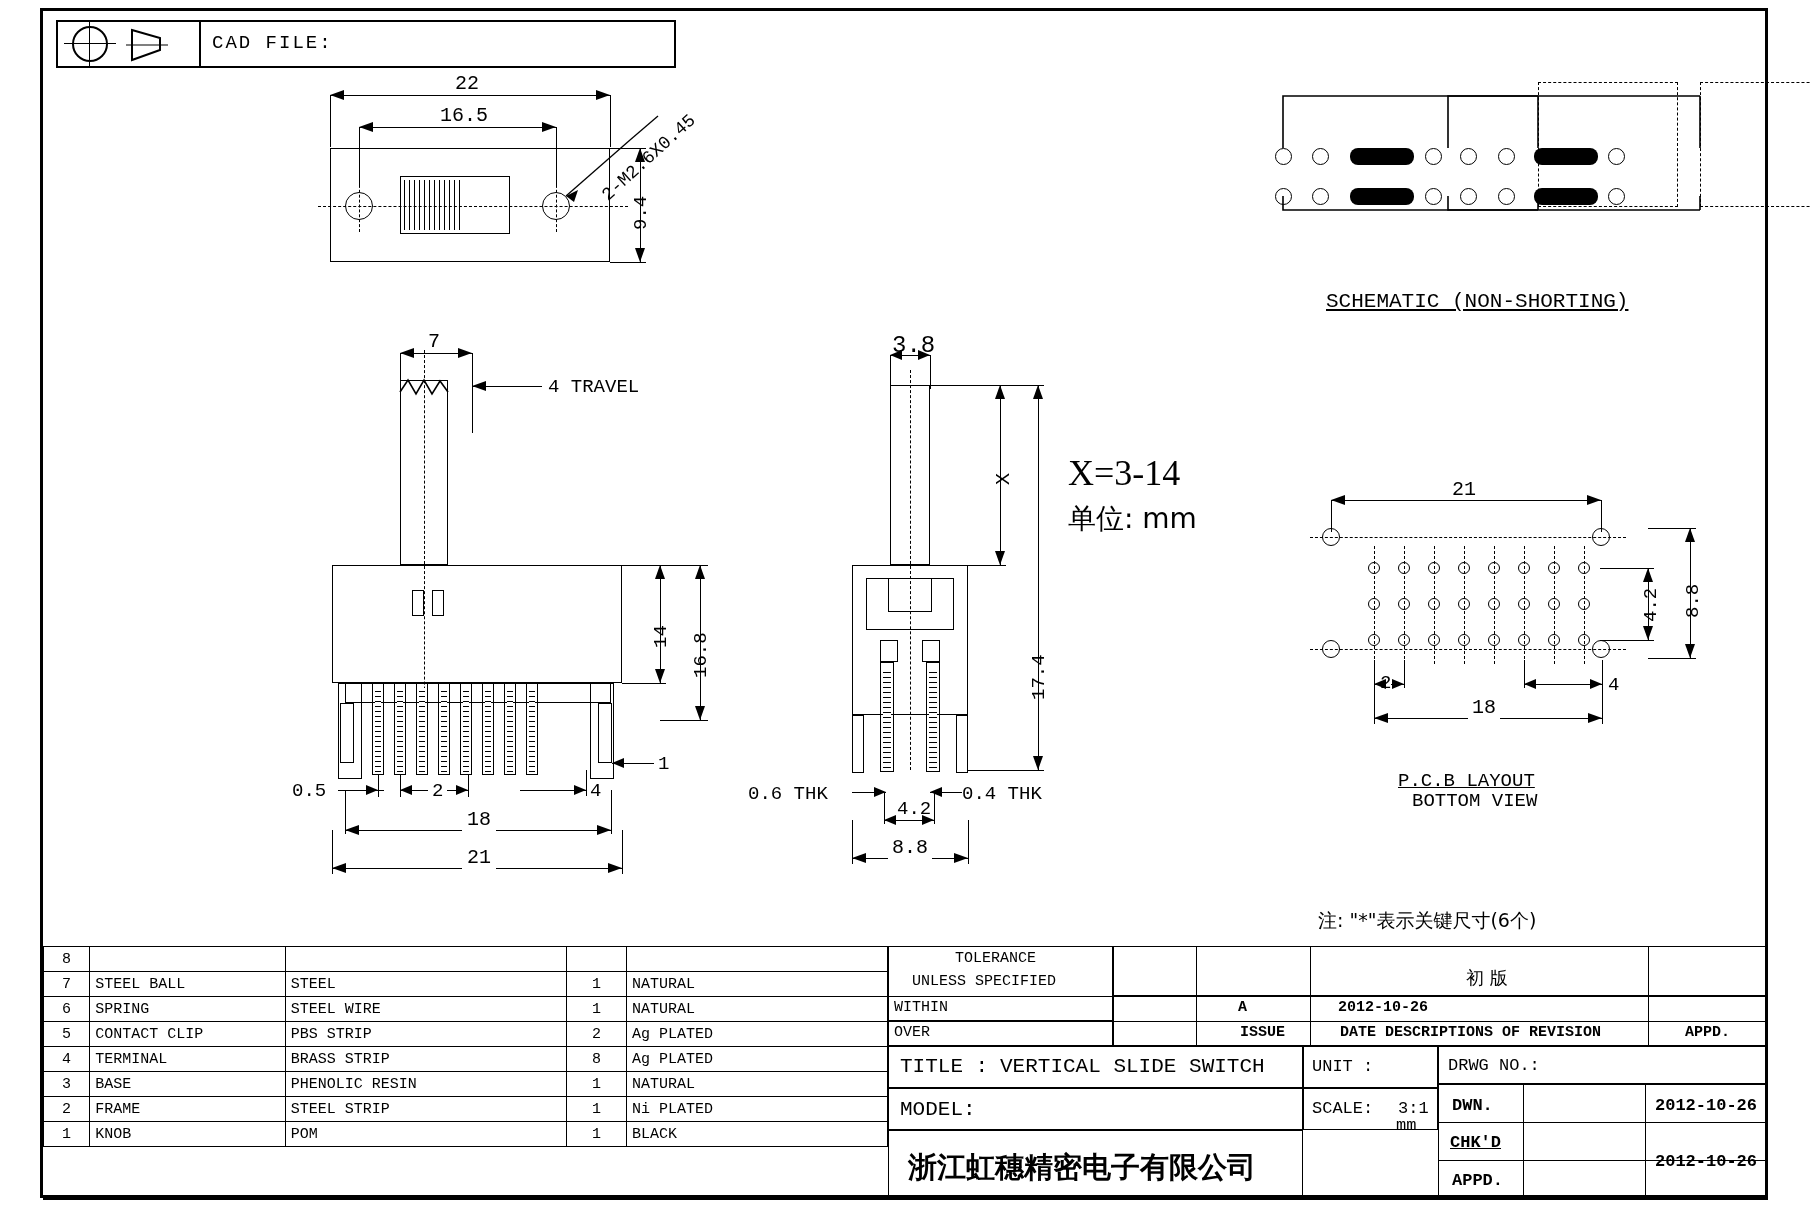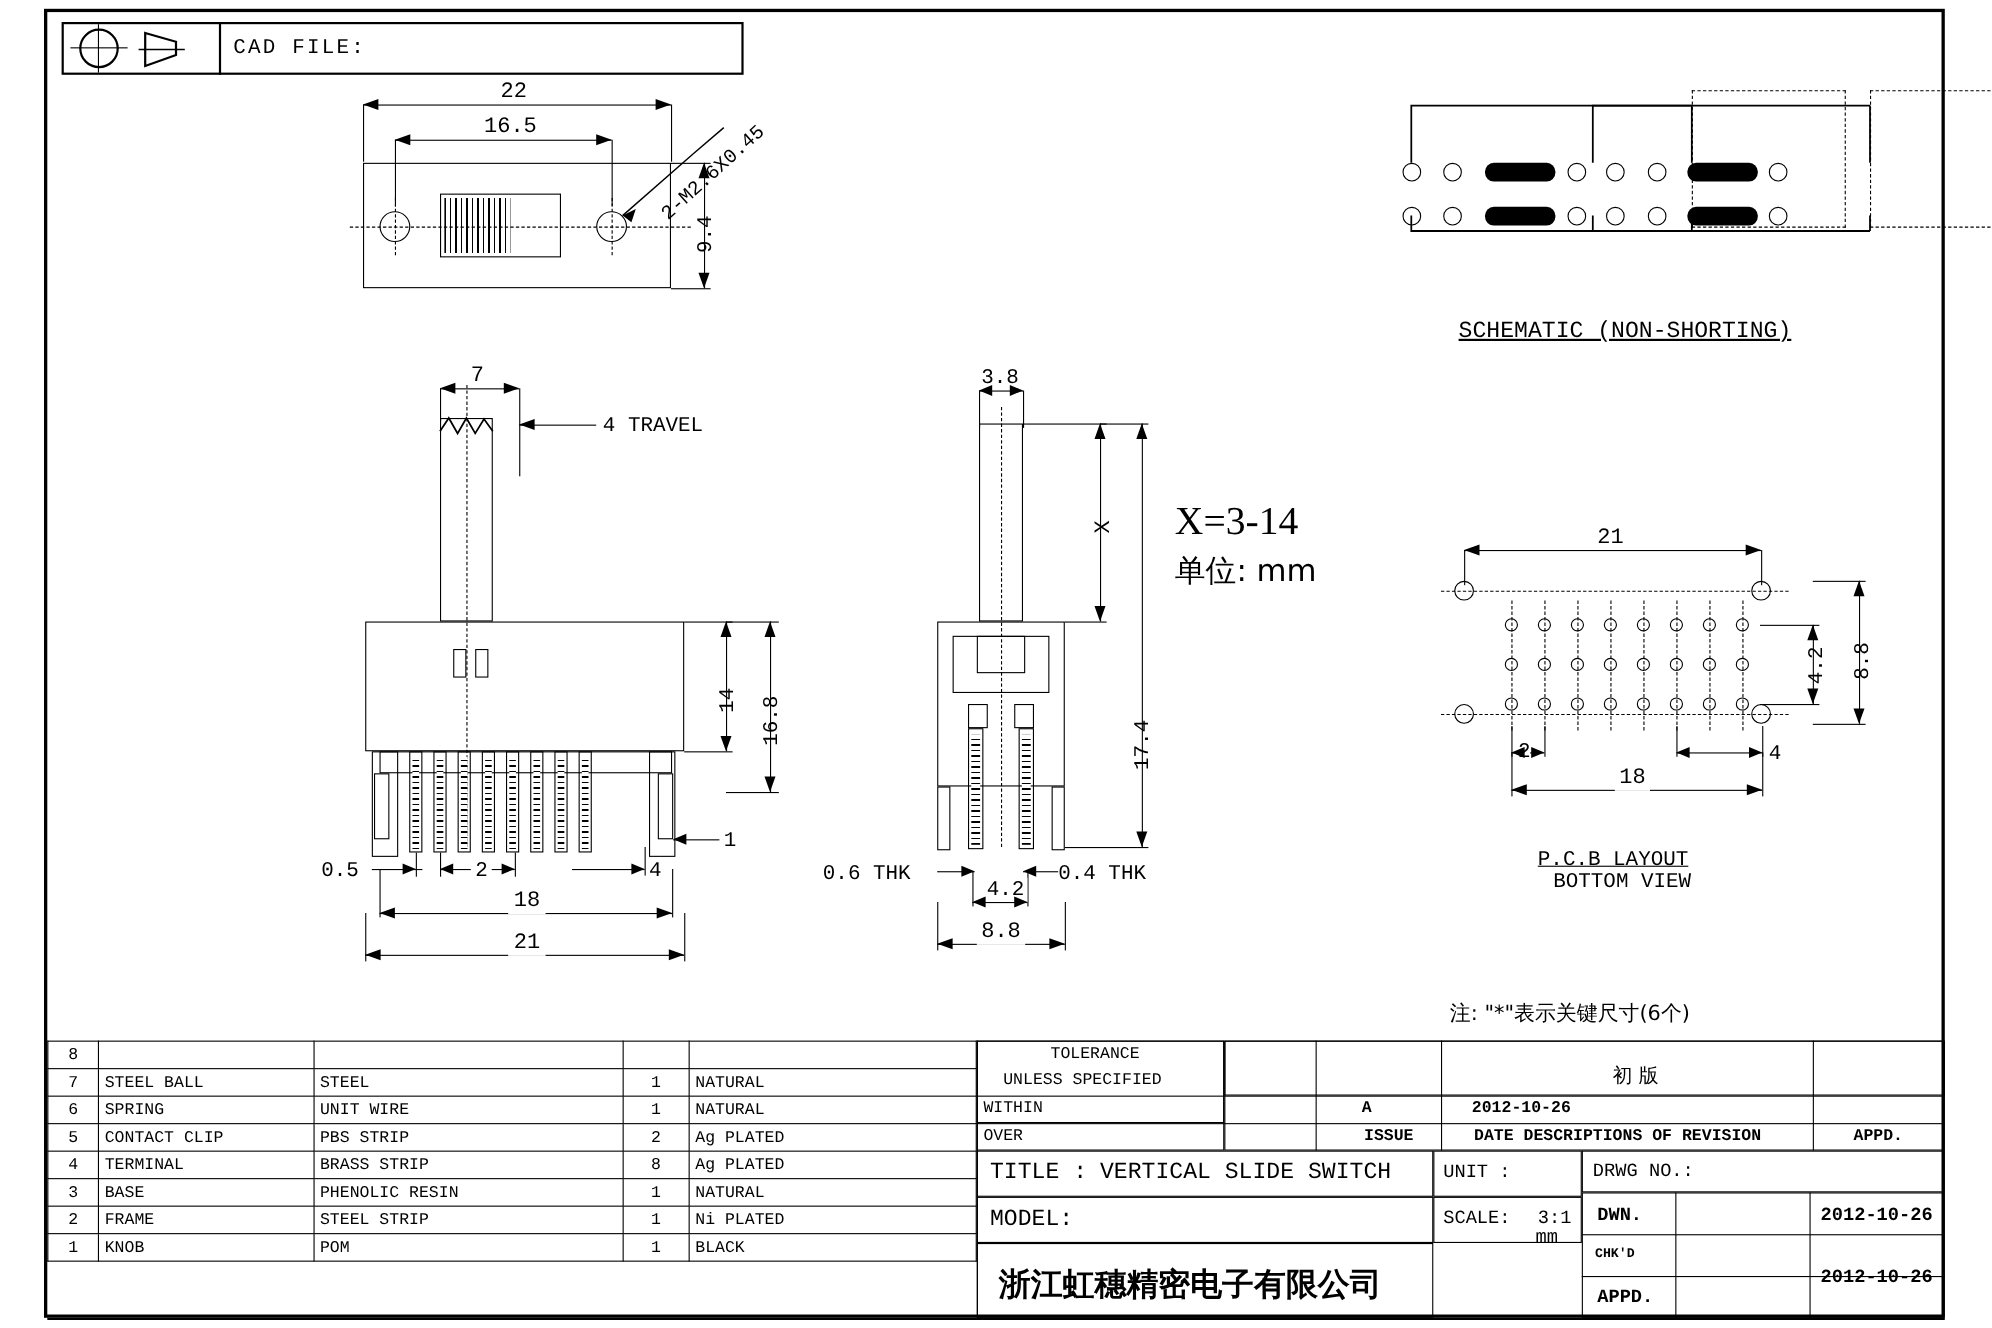--- a/index.html
+++ b/index.html
@@ -307,21 +307,21 @@
   <div class="hatch-v" style="left:883px; top:668px; width:8px; height:100px;"></div>
   <div class="box" style="left:926px; top:662px; width:14px; height:110px;"></div>
   <div class="hatch-v" style="left:929px; top:668px; width:8px; height:100px;"></div>
 
   <div class="box" style="left:852px; top:715px; width:12px; height:58px;"></div>
   <div class="box" style="left:956px; top:715px; width:12px; height:58px;"></div>
 
   <div class="hline" style="left:890px; top:355px; width:40px;"></div>
   <div class="vline-thin" style="left:890px; top:355px; height:34px;"></div>
   <div class="vline-thin" style="left:930px; top:355px; height:34px;"></div>
-  <div class="lbl" style="left:892px; top:332px; font-size:19px;">3.8</div>
+  <div class="lbl" style="left:892px; top:332px; font-size:24px;">3.8</div>
 
   <div class="vline" style="left:1000px; top:385px; height:180px;"></div>
   <div class="hline-thin" style="left:930px; top:385px; width:76px;"></div>
   <div class="hline-thin" style="left:968px; top:565px; width:38px;"></div>
   <div class="lbl" style="left:992px; top:485px; transform:rotate(-90deg); transform-origin:left top; font-size:20px;">X</div>
 
   <div class="vline" style="left:1038px; top:385px; height:385px;"></div>
   <div class="hline-thin" style="left:1000px; top:385px; width:44px;"></div>
   <div class="hline-thin" style="left:968px; top:770px; width:76px;"></div>
   <div class="lbl" style="left:1028px; top:700px; transform:rotate(-90deg); transform-origin:left top; font-size:19px;">17.4</div>
@@ -501,21 +501,21 @@
       <tr>
         <td class="c">7</td>
         <td>STEEL BALL</td>
         <td>STEEL</td>
         <td class="c">1</td>
         <td>NATURAL</td>
       </tr>
       <tr>
         <td class="c">6</td>
         <td>SPRING</td>
-        <td>UNIT WIRE</td>
+        <td>STEEL WIRE</td>
         <td class="c">1</td>
         <td>NATURAL</td>
       </tr>
       <tr>
         <td class="c">5</td>
         <td>CONTACT CLIP</td>
         <td>PBS STRIP</td>
         <td class="c">2</td>
         <td>Ag PLATED</td>
       </tr>
@@ -592,21 +592,21 @@
 
   <div class="box" style="left:1438px; top:1046px; width:330px; height:38px; border-width:1.5px;"></div>
   <div class="lbl" style="left:1448px; top:1056px; font-size:17px;">DRWG NO.:</div>
 
   <div class="box" style="left:1438px; top:1084px; width:330px; height:114px; border-width:1.5px;"></div>
   <div class="vline" style="left:1523px; top:1084px; height:114px; border-left-width:1.5px;"></div>
   <div class="vline" style="left:1645px; top:1084px; height:114px; border-left-width:1.5px;"></div>
   <div class="hline" style="left:1438px; top:1122px; width:330px; border-top-width:1.5px;"></div>
   <div class="hline" style="left:1438px; top:1160px; width:330px; border-top-width:1.5px;"></div>
   <div class="lbl" style="left:1452px; top:1096px; font-size:17px; font-weight:bold;">DWN.</div>
-  <div class="lbl" style="left:1450px; top:1133px; font-size:12px; font-weight:bold;">CHK'D</div>
+  <div class="lbl" style="left:1450px; top:1133px; font-size:17px; font-weight:bold;text-decoration:underline;">CHK'D</div>
   <div class="lbl" style="left:1452px; top:1171px; font-size:17px; font-weight:bold;">APPD.</div>
   <div class="lbl" style="left:1655px; top:1096px; font-size:17px; font-weight:bold;">2012-10-26</div>
   <div class="lbl" style="left:1655px; top:1152px; font-size:17px; font-weight:bold;">2012-10-26</div>
 
   <div class="box" style="left:888px; top:1130px; width:415px; height:68px; border-width:1.5px;"></div>
   <div class="lbl cn" style="left:908px; top:1148px; font-size:29px; font-weight:bold;">浙江虹穗精密电子有限公司</div>
 
   <div class="vline" style="left:888px; top:946px; height:252px; border-left-width:1.5px;"></div>
   <div class="hline" style="left:43px; top:1198px; width:1725px; border-top-width:2px;"></div>
 

